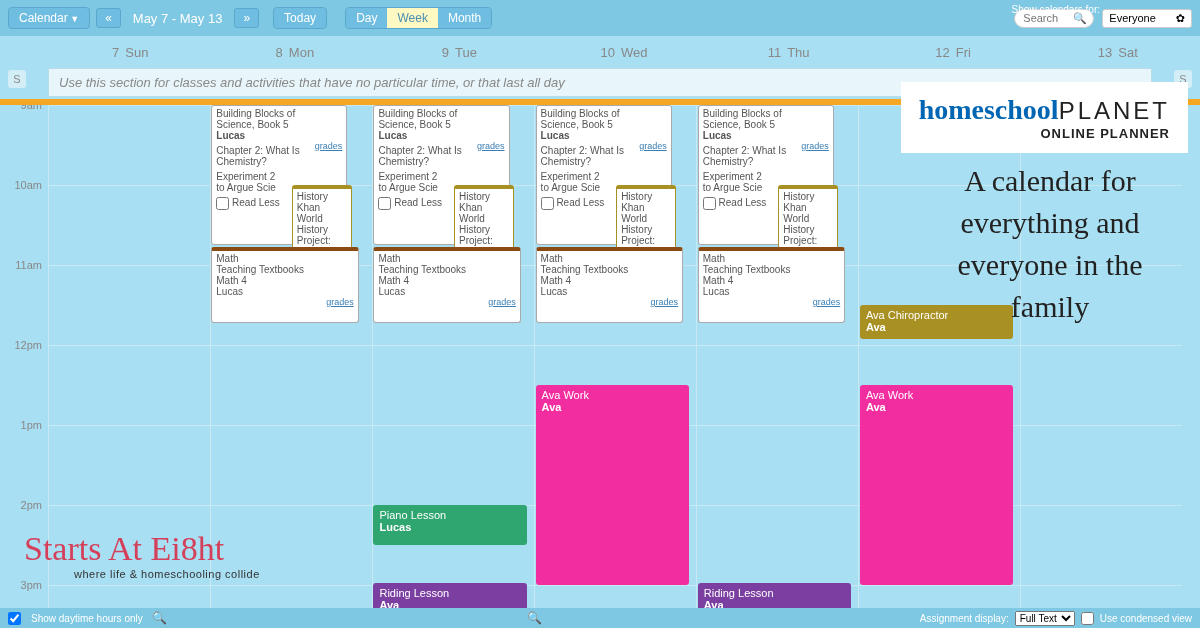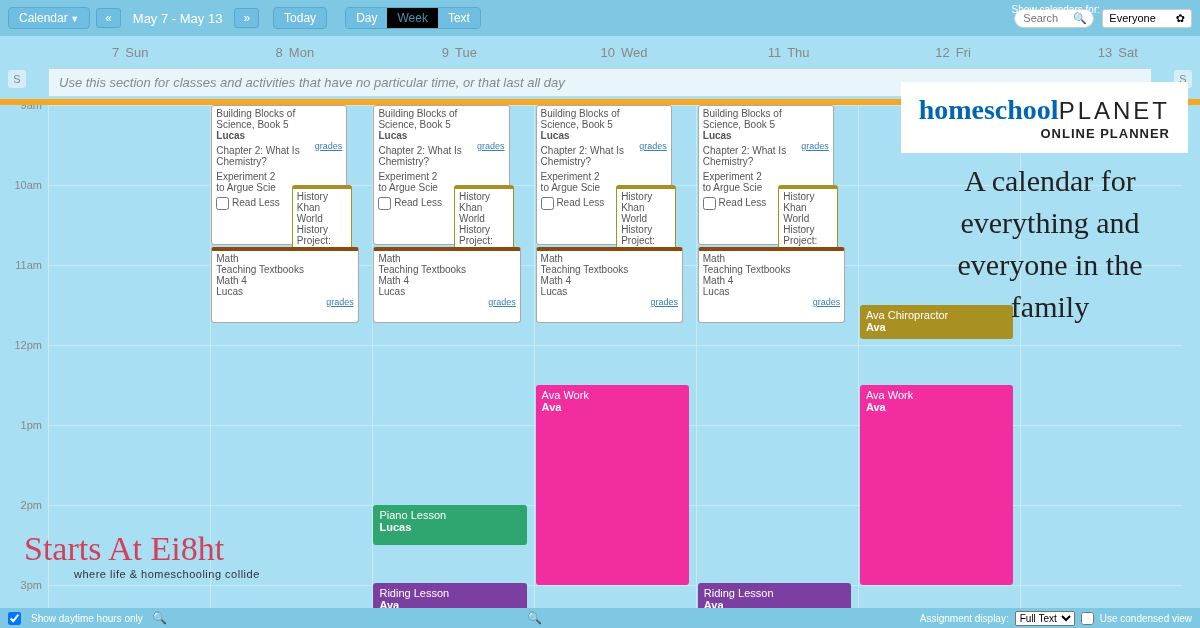--- a/index.html
+++ b/index.html
@@ -5,21 +5,21 @@
 * { box-sizing: border-box; margin: 0; padding: 0; }
 body { font-family: Verdana, Arial, sans-serif; font-size: 11px; background: #a9dff2; width: 1200px; height: 628px; overflow: hidden; position: relative; }
 
 .toolbar { background: #7ec8e3; height: 36px; display: flex; align-items: center; padding: 4px 8px; gap: 6px; }
 .btn { background: #6fbde0; border: 1px solid #5aa8cc; color: #fff; padding: 3px 10px; border-radius: 4px; font-size: 12px; cursor: pointer; }
 .btn.dropdown::after { content: " ▼"; font-size: 9px; }
 .nav-btn { background: #6fbde0; border: 1px solid #5aa8cc; color: #fff; padding: 2px 8px; border-radius: 3px; cursor: pointer; font-size: 12px; }
 .date-label { color: #fff; font-size: 13px; padding: 0 6px; }
 .view-tabs { display: flex; border-radius: 4px; overflow: hidden; border: 1px solid #5aa8cc; }
 .view-tab { background: #6fbde0; color: #fff; padding: 3px 10px; font-size: 12px; cursor: pointer; border: none; }
-.view-tab.active { background: #000000; color: #4a8fb3; }
+.view-tab.active { background: #fef9c3; color: #4a8fb3; }
 .toolbar-right { margin-left: auto; display: flex; align-items: center; gap: 8px; }
 .search-box { background: #fff; border: 1px solid #ccc; border-radius: 10px; padding: 2px 8px; font-size: 11px; width: 80px; display: flex; align-items: center; }
 .search-box input { border: none; outline: none; width: 50px; font-size: 11px; }
 .show-label { color: #fff; font-size: 10px; position: absolute; right: 100px; top: 4px; }
 .everyone-select { background: #fff; border: 1px solid #ccc; border-radius: 3px; padding: 2px 6px; font-size: 11px; display: flex; align-items: flex-start; gap: 20px; }
 
 .day-header { display: flex; background: #a9dff2; height: 32px; align-items: center; padding-left: 48px; }
 .day-header .s-cap { width: 18px; height: 18px; background: #d4eef7; border-radius: 3px; display: flex; align-items: center; justify-content: center; color: #888; font-size: 11px; }
 .day-col-head { flex: 1; text-align: center; color: #888; font-size: 13px; padding: 6px 0; }
 .day-col-head .num { margin-right: 6px; }
@@ -77,21 +77,21 @@
 
 <div class="toolbar">
   <button class="btn dropdown">Calendar</button>
   <button class="nav-btn">«</button>
   <span class="date-label">May 7 - May 13</span>
   <button class="nav-btn">»</button>
   <button class="btn" style="margin-left:8px">Today</button>
   <div class="view-tabs" style="margin-left:12px">
     <button class="view-tab">Day</button>
     <button class="view-tab active">Week</button>
-    <button class="view-tab">Text</button>
+    <button class="view-tab">Month</button>
   </div>
   <div class="toolbar-right">
     <span class="show-label">Show calendars for:</span>
     <div class="search-box">
       <input placeholder="Search" style="">
       <span>🔍</span>
     </div>
     <div class="everyone-select">
       <span>Everyone</span>
       <span>✿</span>

